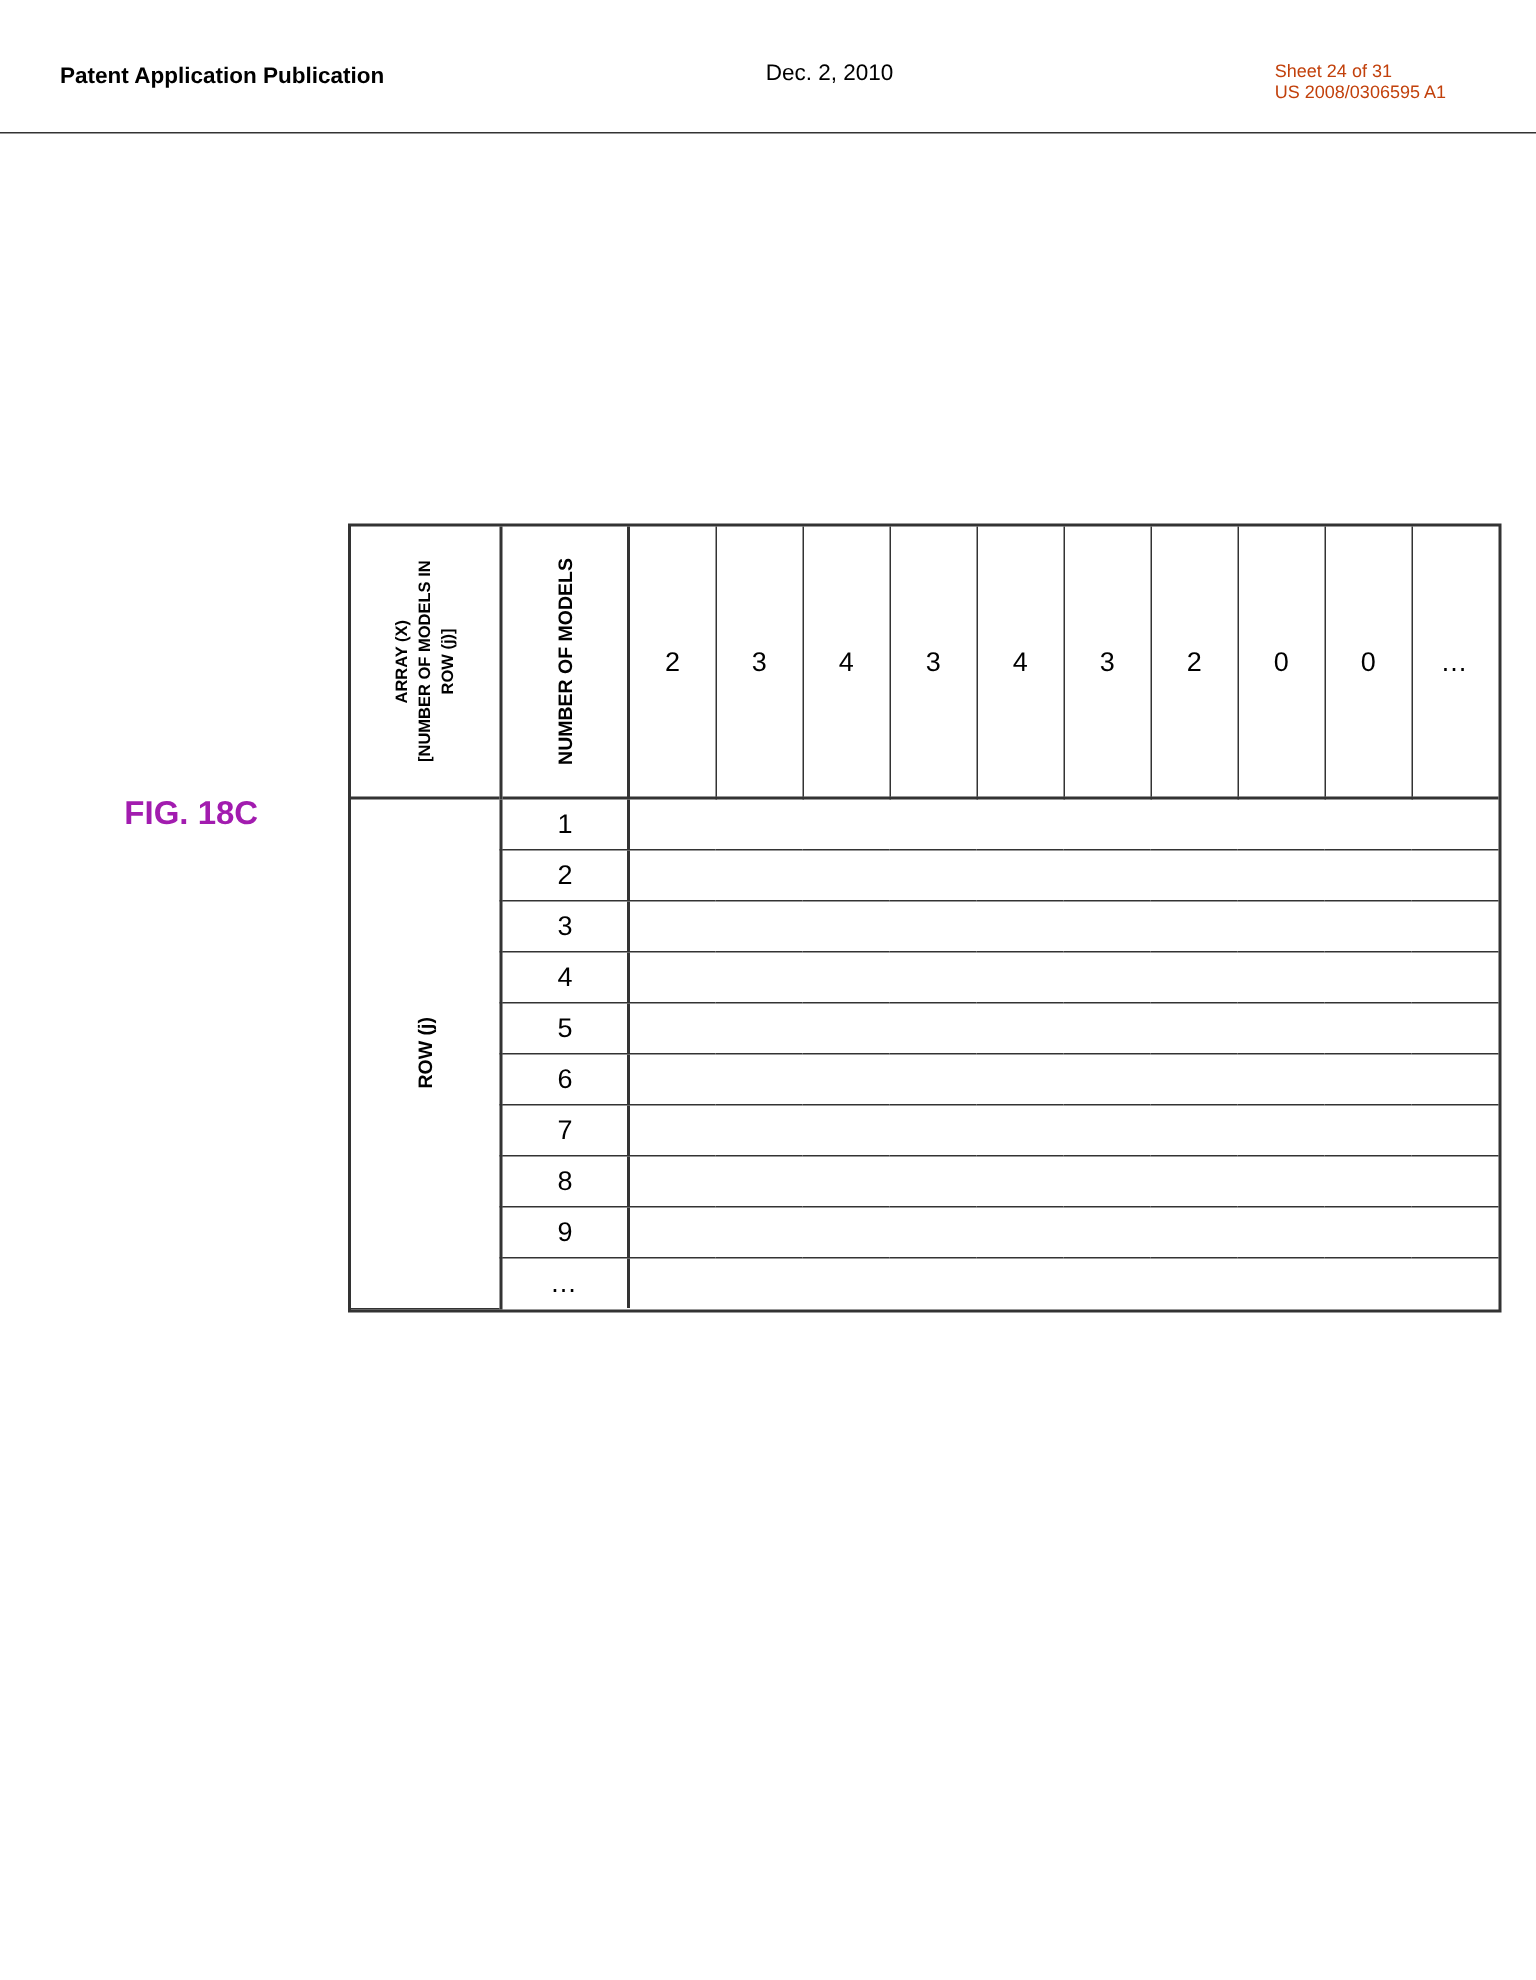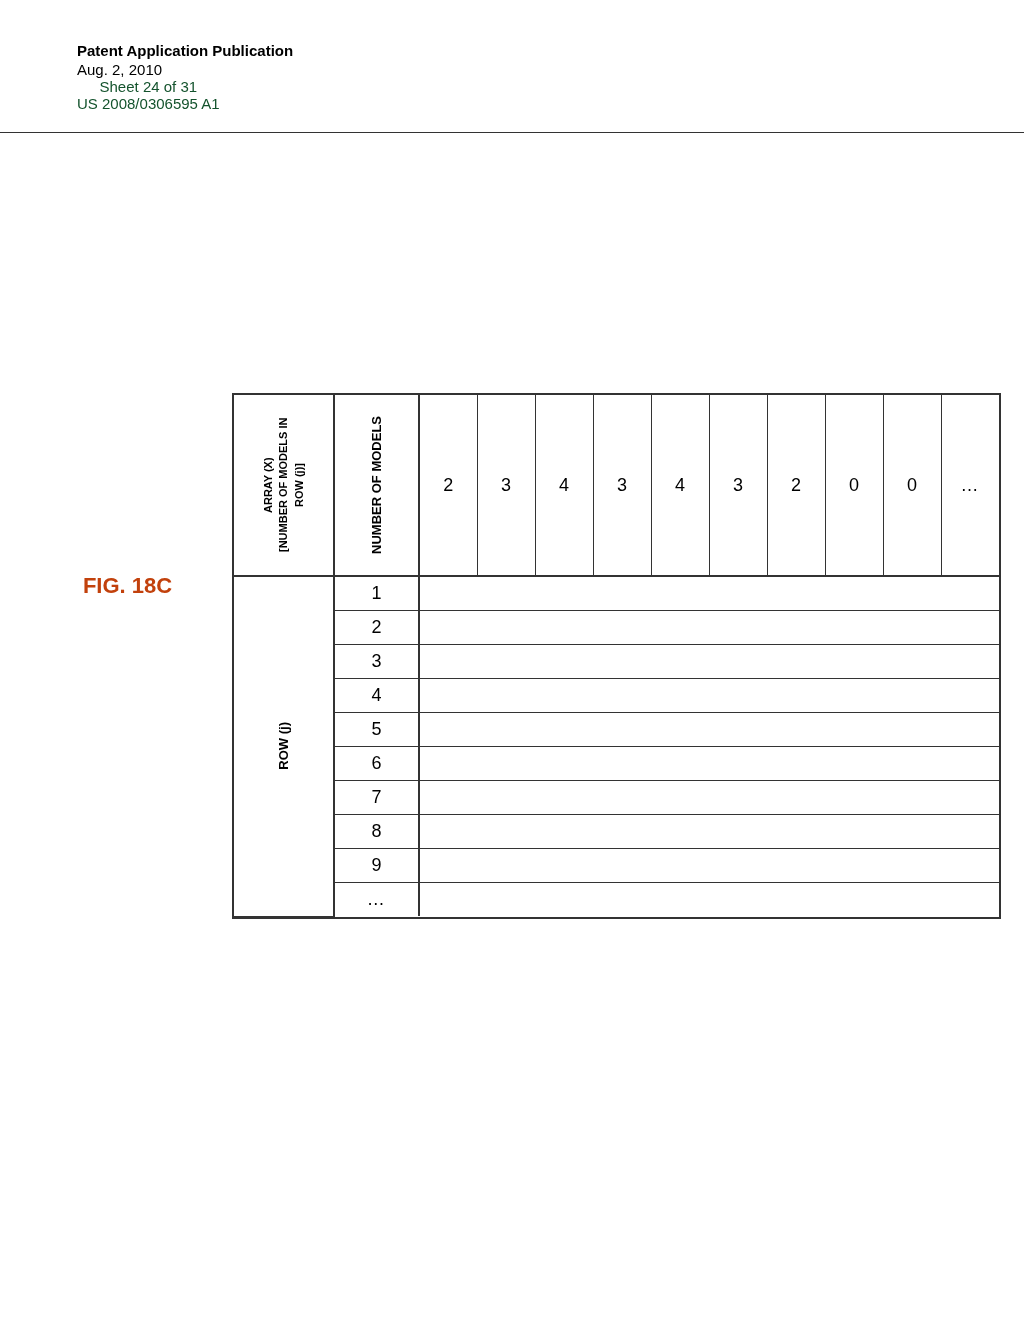--- a/index.html
+++ b/index.html
@@ -14,58 +14,57 @@
       background: #ffffff;
       font-family: Arial, sans-serif;
       position: relative;
       overflow: hidden;
     }
 
     .page-header {
       display: flex;
       justify-content: space-between;
       align-items: flex-start;
-      padding: 40px 60px 20px 77px;
+      padding: 40px 60px 20px 40px;
       border-bottom: 1px solid #333;
-      flex-direction: column;
     }
 
     .header-left {
       font-size: 15px;
       font-weight: bold;
       color: #000;
       line-height: 1.4;
     }
 
     .header-center {
       font-size: 15px;
       color: #000;
       text-align: center;
     }
 
     .header-right {
-      font-size: 15px;
-      color: #14532d;
-      text-align: center;
+      font-size: 12px;
+      color: #c2410c;
+      text-align: left;
     }
 
     .figure-area {
       display: flex;
       flex-direction: row;
       align-items: flex-start;
       justify-content: center;
       margin-top: 260px;
       padding-left: 60px;
       gap: 40px;
     }
 
     .fig-label {
       font-size: 22px;
       font-weight: bold;
-      color: #c2410c;
+      color: #a21caf;
       writing-mode: horizontal-tb;
       margin-right: 20px;
       margin-top: 180px;
       white-space: nowrap;
     }
 
     .table-wrapper {
       border: 2px solid #333;
       display: inline-block;
     }
@@ -198,21 +197,21 @@
     }
   </style>
 </head>
 <body>
 
 <div class="page-header">
   <div class="header-left">
     <span>Patent Application Publication</span>
   </div>
   <div class="header-center">
-    <span>Aug. 2, 2010</span>
+    <span>Dec. 2, 2010</span>
   </div>
   <div class="header-right">
     <div>Sheet 24 of 31</div>
     <div>US 2008/0306595 A1</div>
   </div>
 </div>
 
 <div class="figure-area">
   <div class="fig-label">FIG. 18C</div>
 

